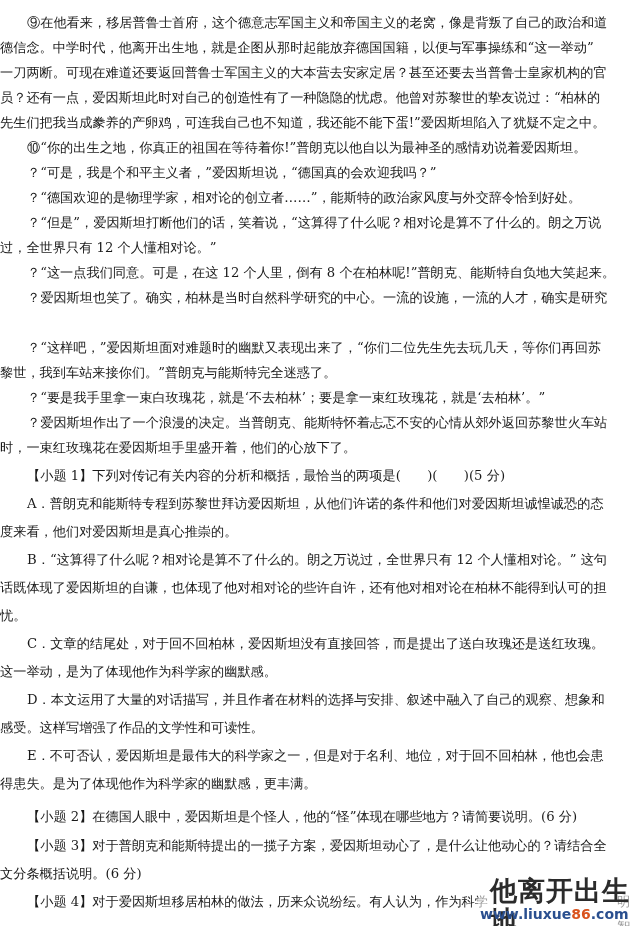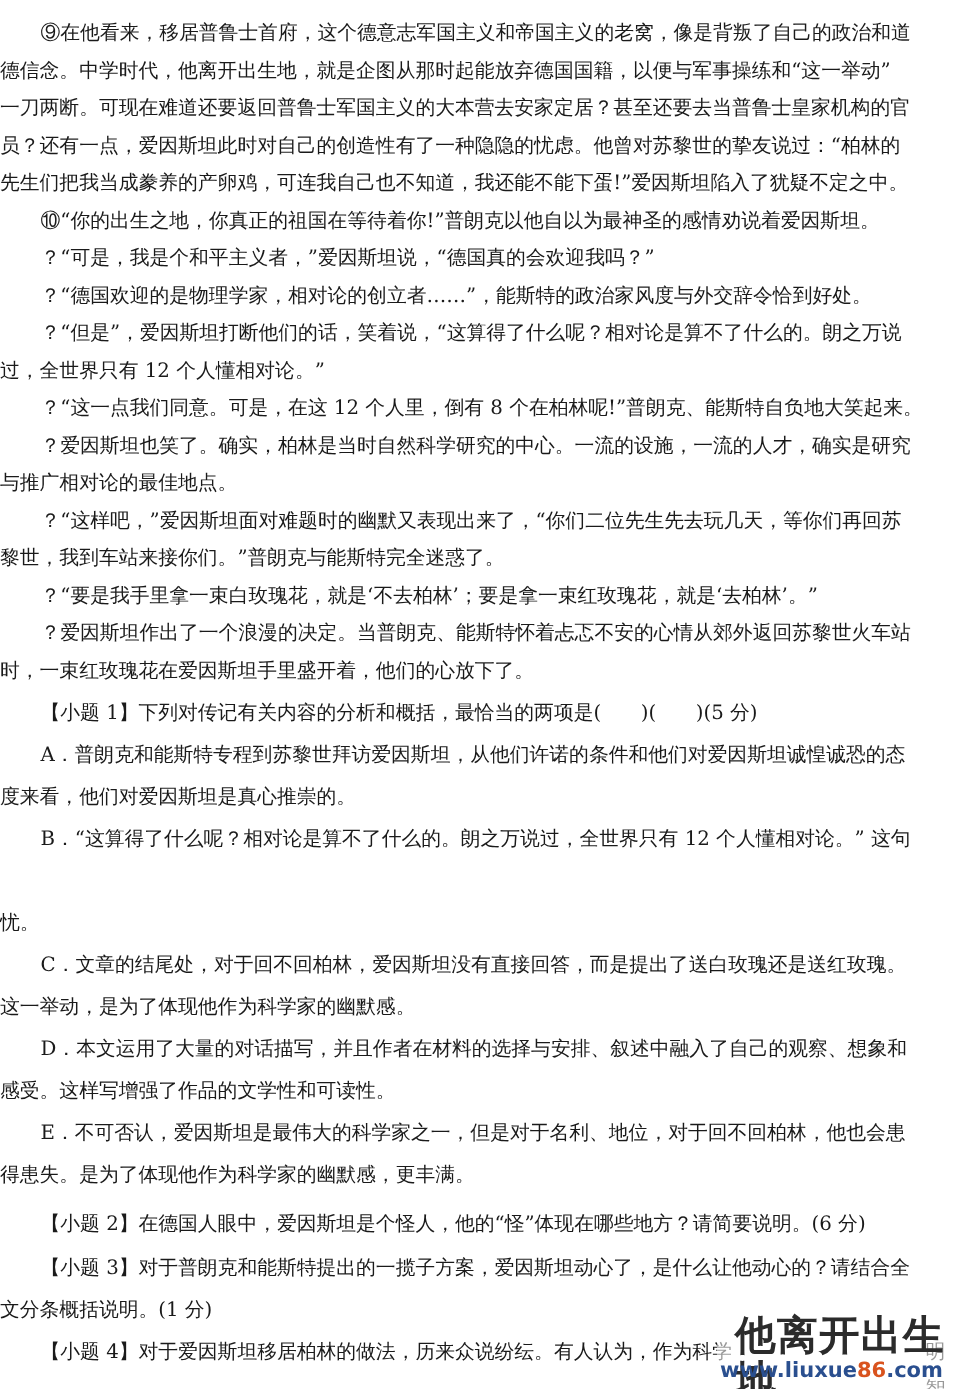--- a/index.html
+++ b/index.html
@@ -81,40 +81,40 @@
   <div class="line" style="top:60px">一刀两断。可现在难道还要返回普鲁士军国主义的大本营去安家定居？甚至还要去当普鲁士皇家机构的官</div>
   <div class="line" style="top:85px">员？还有一点，爱因斯坦此时对自己的创造性有了一种隐隐的忧虑。他曾对苏黎世的挚友说过：“柏林的</div>
   <div class="line" style="top:110px">先生们把我当成豢养的产卵鸡，可连我自己也不知道，我还能不能下蛋!”爱因斯坦陷入了犹疑不定之中。</div>
   <div class="line indent" style="top:135px">⑩“你的出生之地，你真正的祖国在等待着你!”普朗克以他自以为最神圣的感情劝说着爱因斯坦。</div>
   <div class="line indent" style="top:160px">？“可是，我是个和平主义者，”爱因斯坦说，“德国真的会欢迎我吗？”</div>
   <div class="line indent" style="top:185px">？“德国欢迎的是物理学家，相对论的创立者……”，能斯特的政治家风度与外交辞令恰到好处。</div>
   <div class="line indent" style="top:210px">？“但是”，爱因斯坦打断他们的话，笑着说，“这算得了什么呢？相对论是算不了什么的。朗之万说</div>
   <div class="line" style="top:235px">过，全世界只有 12 个人懂相对论。”</div>
   <div class="line indent" style="top:260px">？“这一点我们同意。可是，在这 12 个人里，倒有 8 个在柏林呢!”普朗克、能斯特自负地大笑起来。</div>
   <div class="line indent" style="top:285px">？爱因斯坦也笑了。确实，柏林是当时自然科学研究的中心。一流的设施，一流的人才，确实是研究</div>
-  <div class="line" style="top:310px">与推广相对论的最佳地点。</div>
   <div class="line indent" style="top:335px">？“这样吧，”爱因斯坦面对难题时的幽默又表现出来了，“你们二位先生先去玩几天，等你们再回苏</div>
   <div class="line" style="top:360px">黎世，我到车站来接你们。”普朗克与能斯特完全迷惑了。</div>
   <div class="line indent" style="top:385px">？“要是我手里拿一束白玫瑰花，就是‘不去柏林’；要是拿一束红玫瑰花，就是‘去柏林’。”</div>
   <div class="line indent" style="top:410px">？爱因斯坦作出了一个浪漫的决定。当普朗克、能斯特怀着忐忑不安的心情从郊外返回苏黎世火车站</div>
   <div class="line" style="top:435px">时，一束红玫瑰花在爱因斯坦手里盛开着，他们的心放下了。</div>
   <div class="line indent" style="top:463px">【小题 1】下列对传记有关内容的分析和概括，最恰当的两项是(　　)(　　)(5 分)</div>
   <div class="line indent" style="top:491px">A．普朗克和能斯特专程到苏黎世拜访爱因斯坦，从他们许诺的条件和他们对爱因斯坦诚惶诚恐的态</div>
   <div class="line" style="top:519px">度来看，他们对爱因斯坦是真心推崇的。</div>
   <div class="line indent" style="top:547px">B．“这算得了什么呢？相对论是算不了什么的。朗之万说过，全世界只有 12 个人懂相对论。” 这句</div>
+  <div class="line" style="top:575px">话既体现了爱因斯坦的自谦，也体现了他对相对论的些许自许，还有他对相对论在柏林不能得到认可的担</div>
   <div class="line" style="top:603px">忧。</div>
   <div class="line indent" style="top:631px">C．文章的结尾处，对于回不回柏林，爱因斯坦没有直接回答，而是提出了送白玫瑰还是送红玫瑰。</div>
   <div class="line" style="top:659px">这一举动，是为了体现他作为科学家的幽默感。</div>
   <div class="line indent" style="top:687px">D．本文运用了大量的对话描写，并且作者在材料的选择与安排、叙述中融入了自己的观察、想象和</div>
   <div class="line" style="top:715px">感受。这样写增强了作品的文学性和可读性。</div>
   <div class="line indent" style="top:743px">E．不可否认，爱因斯坦是最伟大的科学家之一，但是对于名利、地位，对于回不回柏林，他也会患</div>
   <div class="line" style="top:771px">得患失。是为了体现他作为科学家的幽默感，更丰满。</div>
   <div class="line indent" style="top:804px">【小题 2】在德国人眼中，爱因斯坦是个怪人，他的“怪”体现在哪些地方？请简要说明。(6 分)</div>
   <div class="line indent" style="top:833px">【小题 3】对于普朗克和能斯特提出的一揽子方案，爱因斯坦动心了，是什么让他动心的？请结合全</div>
-  <div class="line" style="top:861px">文分条概括说明。(1 分)</div>
+  <div class="line" style="top:861px">文分条概括说明。(6 分)</div>
   <div class="line indent" style="top:889px">【小题 4】对于爱因斯坦移居柏林的做法，历来众说纷纭。有人认为，作为科学</div>
   <div class="tail">明智</div>
 
   <div class="watermark">
     <div class="wm-cn">他离开出生地</div>
     <div class="wm-url"><span>www.liuxue</span><span class="hl">86</span><span>.com</span></div>
   </div>
 </div>
 
 </body></html>

